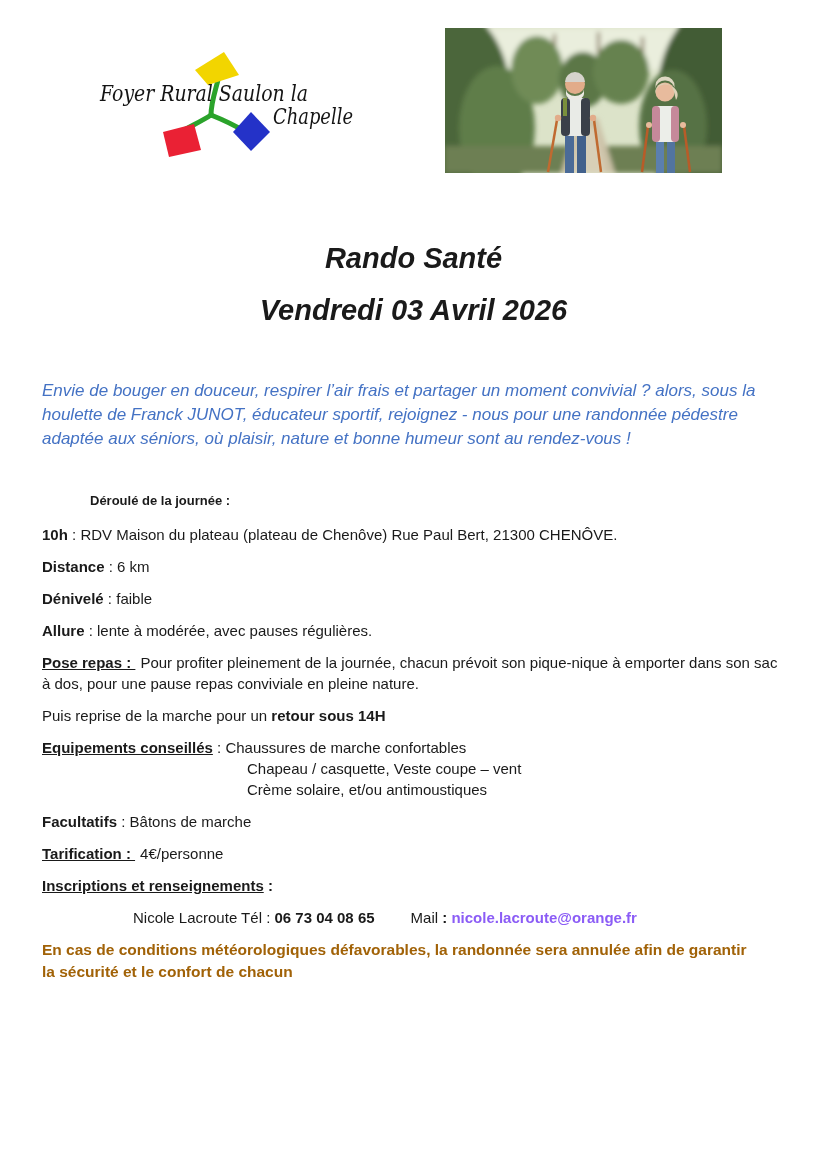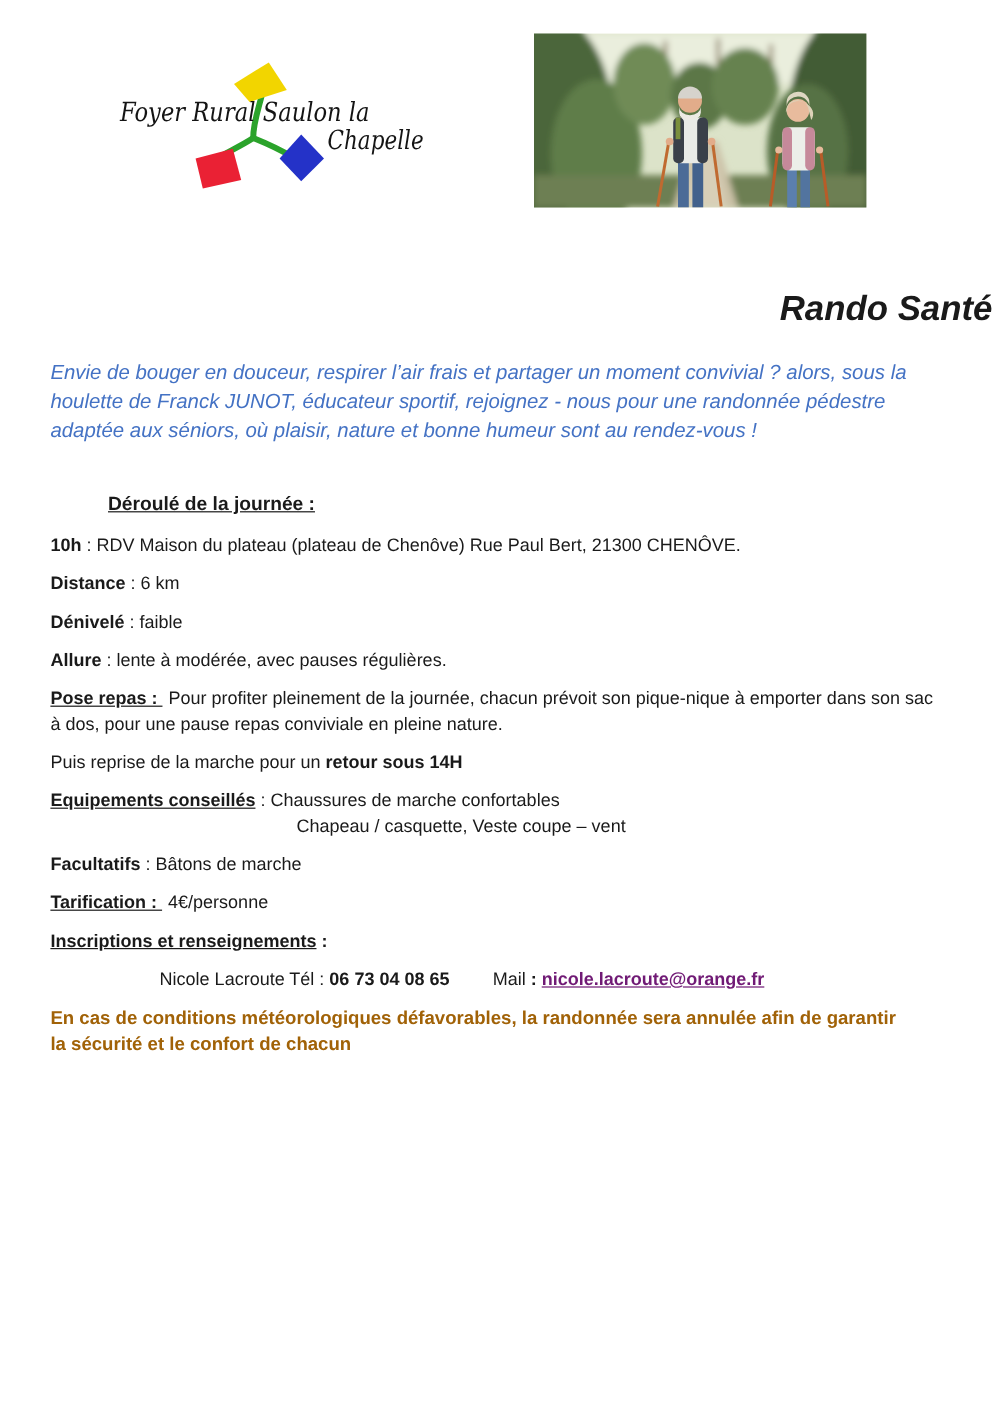--- a/index.html
+++ b/index.html
@@ -19,55 +19,54 @@
   .logo-text {
     font-family: "DejaVu Serif", serif;
     font-style: italic;
     fill: #141414;
   }
   .photo-svg {
     position: absolute; left: 445px; top: 28px;
     width: 277px; height: 145px;
   }
   
-  .titles { text-align: right; margin-top: 66px; }
+  .titles { text-align: center; margin-top: 66px; }
   .title-line {
     font-style: italic; font-weight: bold;
     font-size: 29px; line-height: 34px;
     margin: 0;
   }
   .title-line + .title-line { margin-top: 18px; }
   
   .intro {
-    margin: 24px 35px 0 42px;
+    margin: 52px 35px 0 42px;
     width: 750px;
     font-style: italic;
     font-size: 17px; line-height: 24px;
     color: #4472C4;
   }
   
   .doc-heading {
     margin: 39px 42px 13px 42px;
     padding-left: 48px;
-    font-size: 16px; line-height: 21px;
+    font-size: 13px; line-height: 21px;
     font-weight: bold;
-    text-decoration: underline;
   }
   .doc-p {
     margin: 0 42px 11px 42px;
     font-size: 15px; line-height: 21px;
   }
   .b { font-weight: bold; text-align: right; }
   .u { text-decoration: underline; }
   .equip-line { display: block; padding-left: 205px; }
   .contact-line { padding-left: 91px; }
   .mail-gap { display: inline-block; width: 36px; }
   .email-link {
-    color: #701a75; font-weight: bold;
-    text-decoration: underline; cursor: pointer;
+    color: #8b5cf6; font-weight: bold;
+    cursor: pointer;
   }
   .val-gap { padding-left: 5px; }
   .warning {
     margin: 0 42px;
     max-width: 706px;
     font-size: 15.5px; line-height: 22px;
     font-weight: bold;
     color: #a16207;
   }
 </style>
@@ -146,20 +145,21 @@
       <circle cx="238" cy="97" r="3" fill="#e8bb9d"></circle>
       <circle cx="220" cy="64" r="9.5" fill="#e8bb9d"></circle>
       <path d="M210,66 a9.5,9.5 0 0 1 19,-2 l2,8 a12,10 0 0 0 -5,-14 a10,9 0 0 0 -14,2 z" fill="#ddd2b8"></path>
       <path d="M210.5,61 a9.5,9 0 0 1 19,1 l0,-4 a9.5,9 0 0 0 -19,-1 z" fill="#ded7c2"></path>
     </g>
   </svg>
 </div>
 
 <div class="titles">
   <p class="title-line">Rando Santé</p>
+  <p class="title-line">Vendredi 03 Avril 2026</p>
 </div>
 
 <p class="intro">Envie de bouger en douceur, respirer l’air frais et partager un moment convivial ? alors, sous la houlette de Franck JUNOT, éducateur sportif, rejoignez - nous pour une randonnée pédestre adaptée aux séniors, où plaisir, nature et bonne humeur sont au rendez-vous !</p>
 
 <p class="doc-heading">Déroulé de la journée :</p>
 
 <p class="doc-p">
   <span class="b">10h</span><span> : </span><span>RDV Maison du plateau (plateau de Chenôve) Rue Paul Bert, 21300 CHENÔVE.</span>
 </p>
 <p class="doc-p">
@@ -176,20 +176,21 @@
   <span class="b u">Pose repas : </span><span class="val-gap">Pour profiter pleinement de la journée, chacun prévoit son pique-nique à emporter dans son sac à dos, pour une pause repas conviviale en pleine nature.</span>
 </p>
 
 <p class="doc-p">
   <span>Puis reprise de la marche pour un </span><span class="b">retour sous 14H</span>
 </p>
 
 <p class="doc-p">
   <span class="b u">Equipements conseillés</span><span> : </span><span>Chaussures de marche confortables</span>
   <span class="equip-line"><span class="b"></span><span>Chapeau / casquette, Veste coupe – vent</span></span>
+  <span class="equip-line"><span class="b"></span><span>Crème solaire, et/ou antimoustiques</span></span>
 </p>
 
 <p class="doc-p">
   <span class="b">Facultatifs</span><span> : </span><span>Bâtons de marche</span>
 </p>
 
 <p class="doc-p">
   <span class="b u">Tarification : </span><span class="val-gap">4€/personne</span>
 </p>
 

